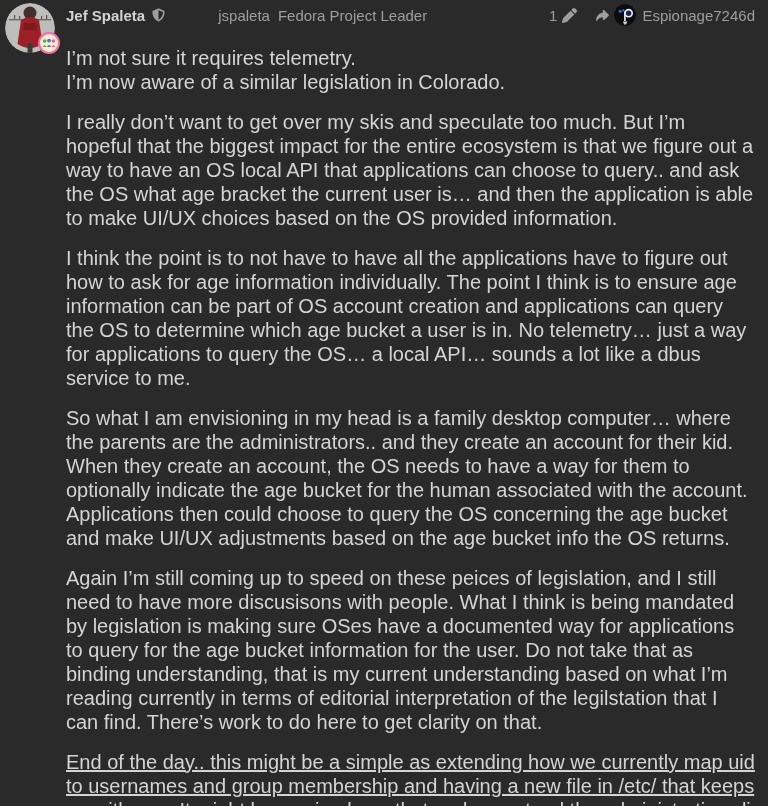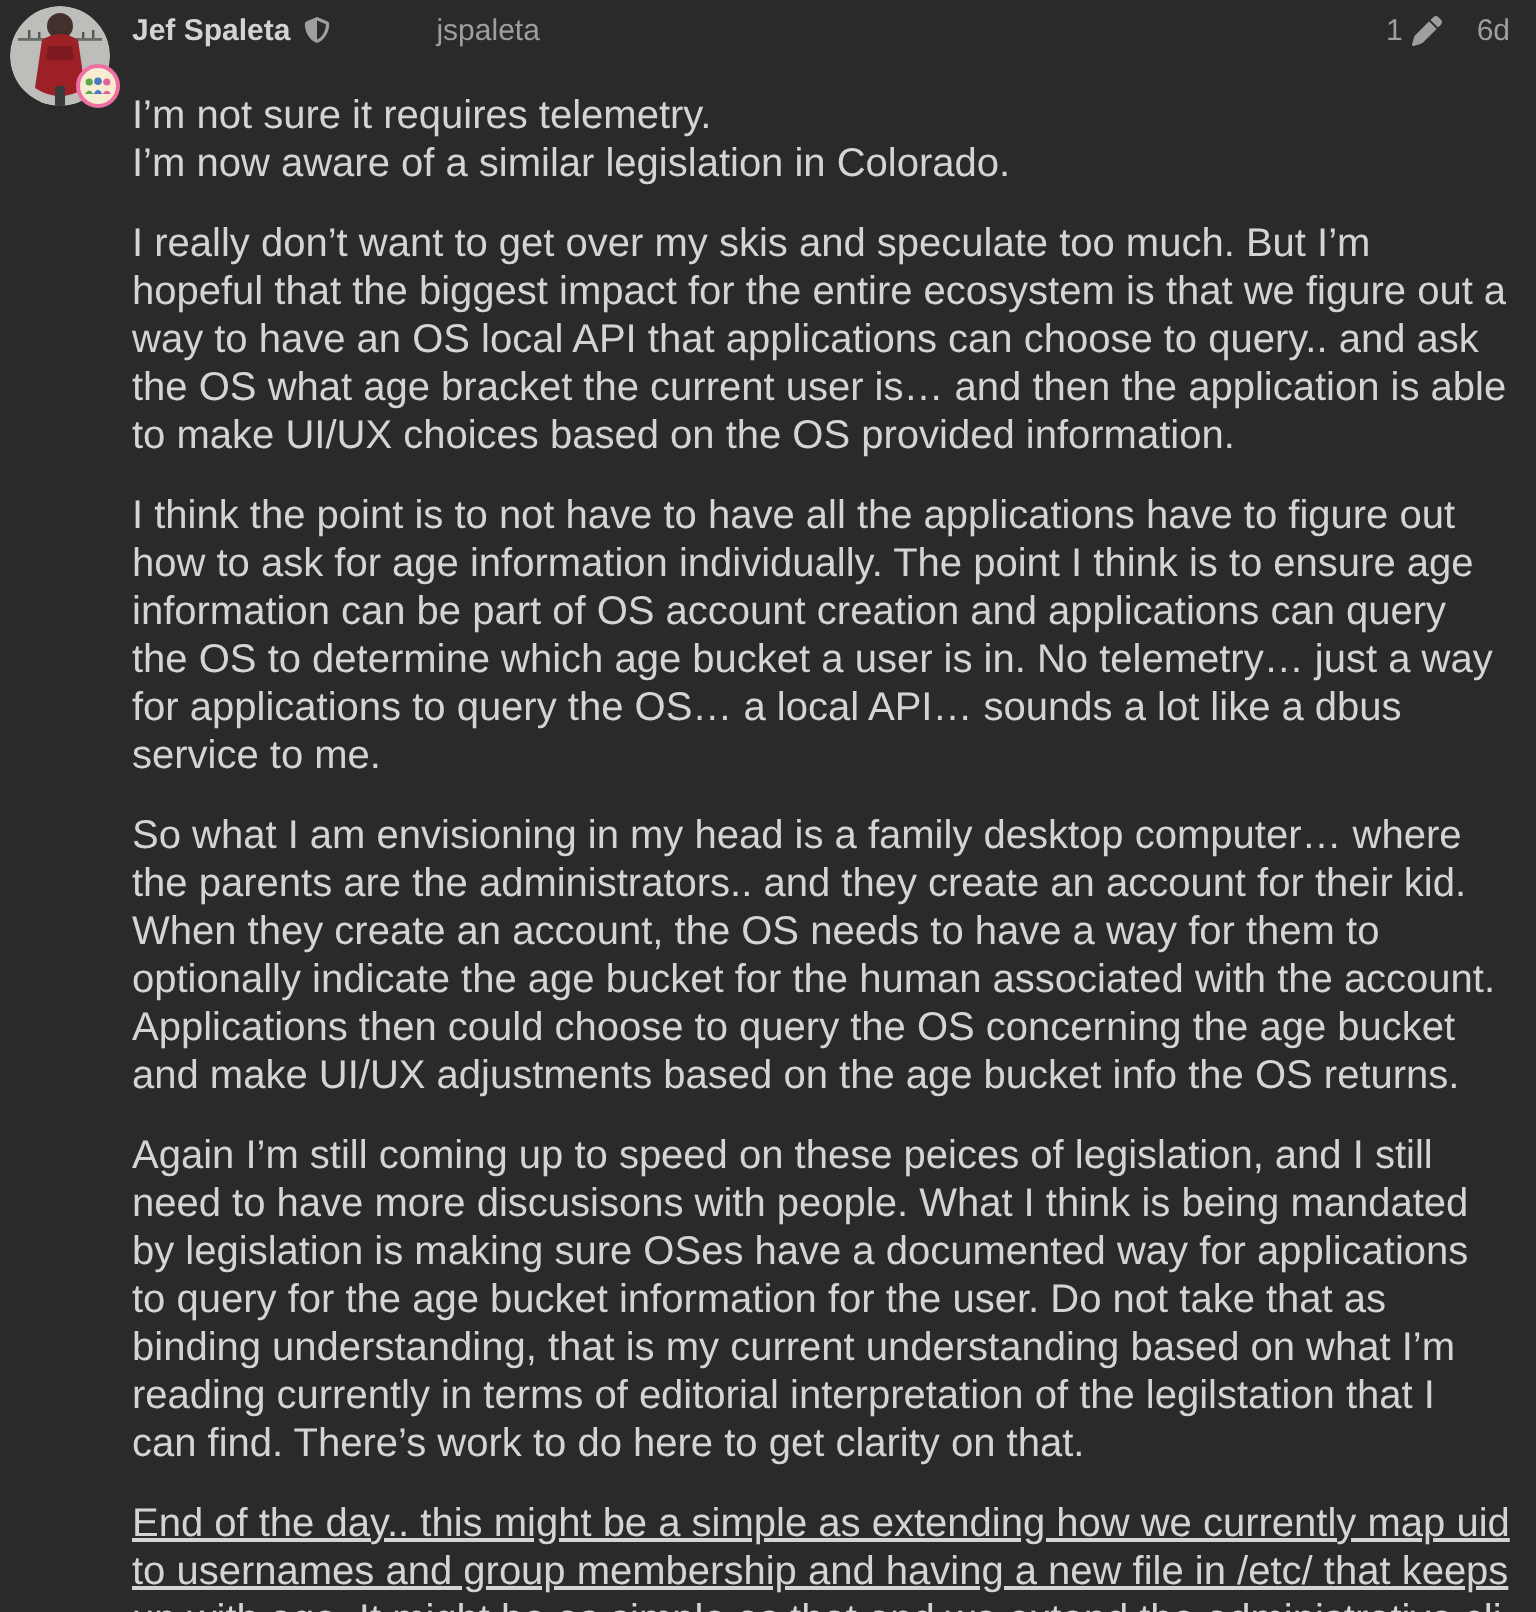--- a/index.html
+++ b/index.html
@@ -144,30 +144,50 @@
   <div class="content-col">
 
     <div class="post-header">
       <span class="display-name">Jef Spaleta</span>
       <span class="shield-icon">
         <svg width="13" height="14" viewBox="0 0 512 512">
           <path fill="#9e9e9e" d="M256 0c4.6 0 9.2 1 13.4 2.9l188.3 79.9c22 9.3 38.4 31 38.3 57.2-.5 99.2-41.3 280.7-213.6 363.2-16.7 8-36.1 8-52.8 0C57.3 420.7 16.5 239.2 16 140c-.1-26.2 16.3-47.9 38.3-57.2L242.7 2.9C246.8 1 251.4 0 256 0zm0 66.8v378.1C394 378 431.1 230.1 432 141.4L256 66.8z"></path>
         </svg>
       </span>
       <span class="username">jspaleta</span>
+      <span class="user-title">Fedora Project Leader</span>
 
       <span class="header-right">
         <span class="edit-group">
           <span class="edit-count">1</span>
           <span class="pencil-icon">
             <svg width="15" height="15" viewBox="0 0 512 512">
               <path fill="#9e9e9e" d="M362.7 19.3L314.3 67.7 444.3 197.7l48.4-48.4c25-25 25-65.5 0-90.5L453.3 19.3c-25-25-65.6-25-90.6 0zm-71 71L58.6 323.5c-10.4 10.4-18 23.3-22.2 37.4L1 481.2C-1.5 489.7 .8 498.8 7 505s15.3 8.5 23.7 6.1l120.3-35.4c14.1-4.2 27-11.8 37.4-22.2L421.7 220.3 291.7 90.3z"></path>
             </svg>
           </span>
         </span>
+        <span class="reply-group">
+          <span class="reply-arrow-icon">
+            <svg width="16" height="14" viewBox="0 0 24 22">
+              <path fill="#9e9e9e" d="M13.2 4.2v3.2C6.6 8.3 3.2 12.6 2.6 19.4c-.1.8 1 1.2 1.5.5 2.6-3.7 5.9-5.3 9.1-5.3v3.2c0 1 1.2 1.6 2 .9l7.2-6.3c.6-.5 .6-1.4 0-1.9L15.2 3.3c-.8-.7-2-.2-2 .9z"></path>
+            </svg>
+          </span>
+          <span class="reply-avatar">
+            <svg width="22" height="22" viewBox="0 0 22 22">
+              <circle cx="11" cy="11" r="11" fill="#0c0c0e"></circle>
+              <circle cx="6.2" cy="7.2" r="1.5" fill="#3d6fe0"></circle>
+              <circle cx="9.4" cy="6.4" r="1.1" fill="#3d6fe0"></circle>
+              <circle cx="14.6" cy="9.2" r="4.4" fill="#dfeaff"></circle>
+              <circle cx="14.6" cy="9.2" r="2.7" fill="#16264f"></circle>
+              <rect x="10.1" y="7.5" width="1.7" height="9.5" fill="#e9e9e9"></rect>
+              <path d="M9 17.5 L13.5 17.5 L12 20.5 L10 20.5 Z" fill="#cfcfcf"></path>
+            </svg>
+          </span>
+          <span class="reply-user">Espionage724</span>
+        </span>
         <span class="timestamp">6d</span>
       </span>
     </div>
 
     <div class="post-body">
         <p>I’m not sure it requires telemetry.
 I’m now aware of a similar legislation in Colorado.</p>
         <p>I really don’t want to get over my skis and speculate too much. But I’m hopeful that the biggest impact for the entire ecosystem is that we figure out a way to have an OS local API that applications can choose to query.. and ask the OS what age bracket the current user is… and then the application is able to make UI/UX choices based on the OS provided information.</p>
         <p>I think the point is to not have to have all the applications have to figure out how to ask for age information individually. The point I think is to ensure age information can be part of OS account creation and applications can query the OS to determine which age bucket a user is in. No telemetry… just a way for applications to query the OS… a local API… sounds a lot like a dbus service to me.</p>
         <p>So what I am envisioning in my head is a family desktop computer… where the parents are the administrators.. and they create an account for their kid. When they create an account, the OS needs to have a way for them to optionally indicate the age bucket for the human associated with the account. Applications then could choose to query the OS concerning the age bucket and make UI/UX adjustments based on the age bucket info the OS returns.</p>

